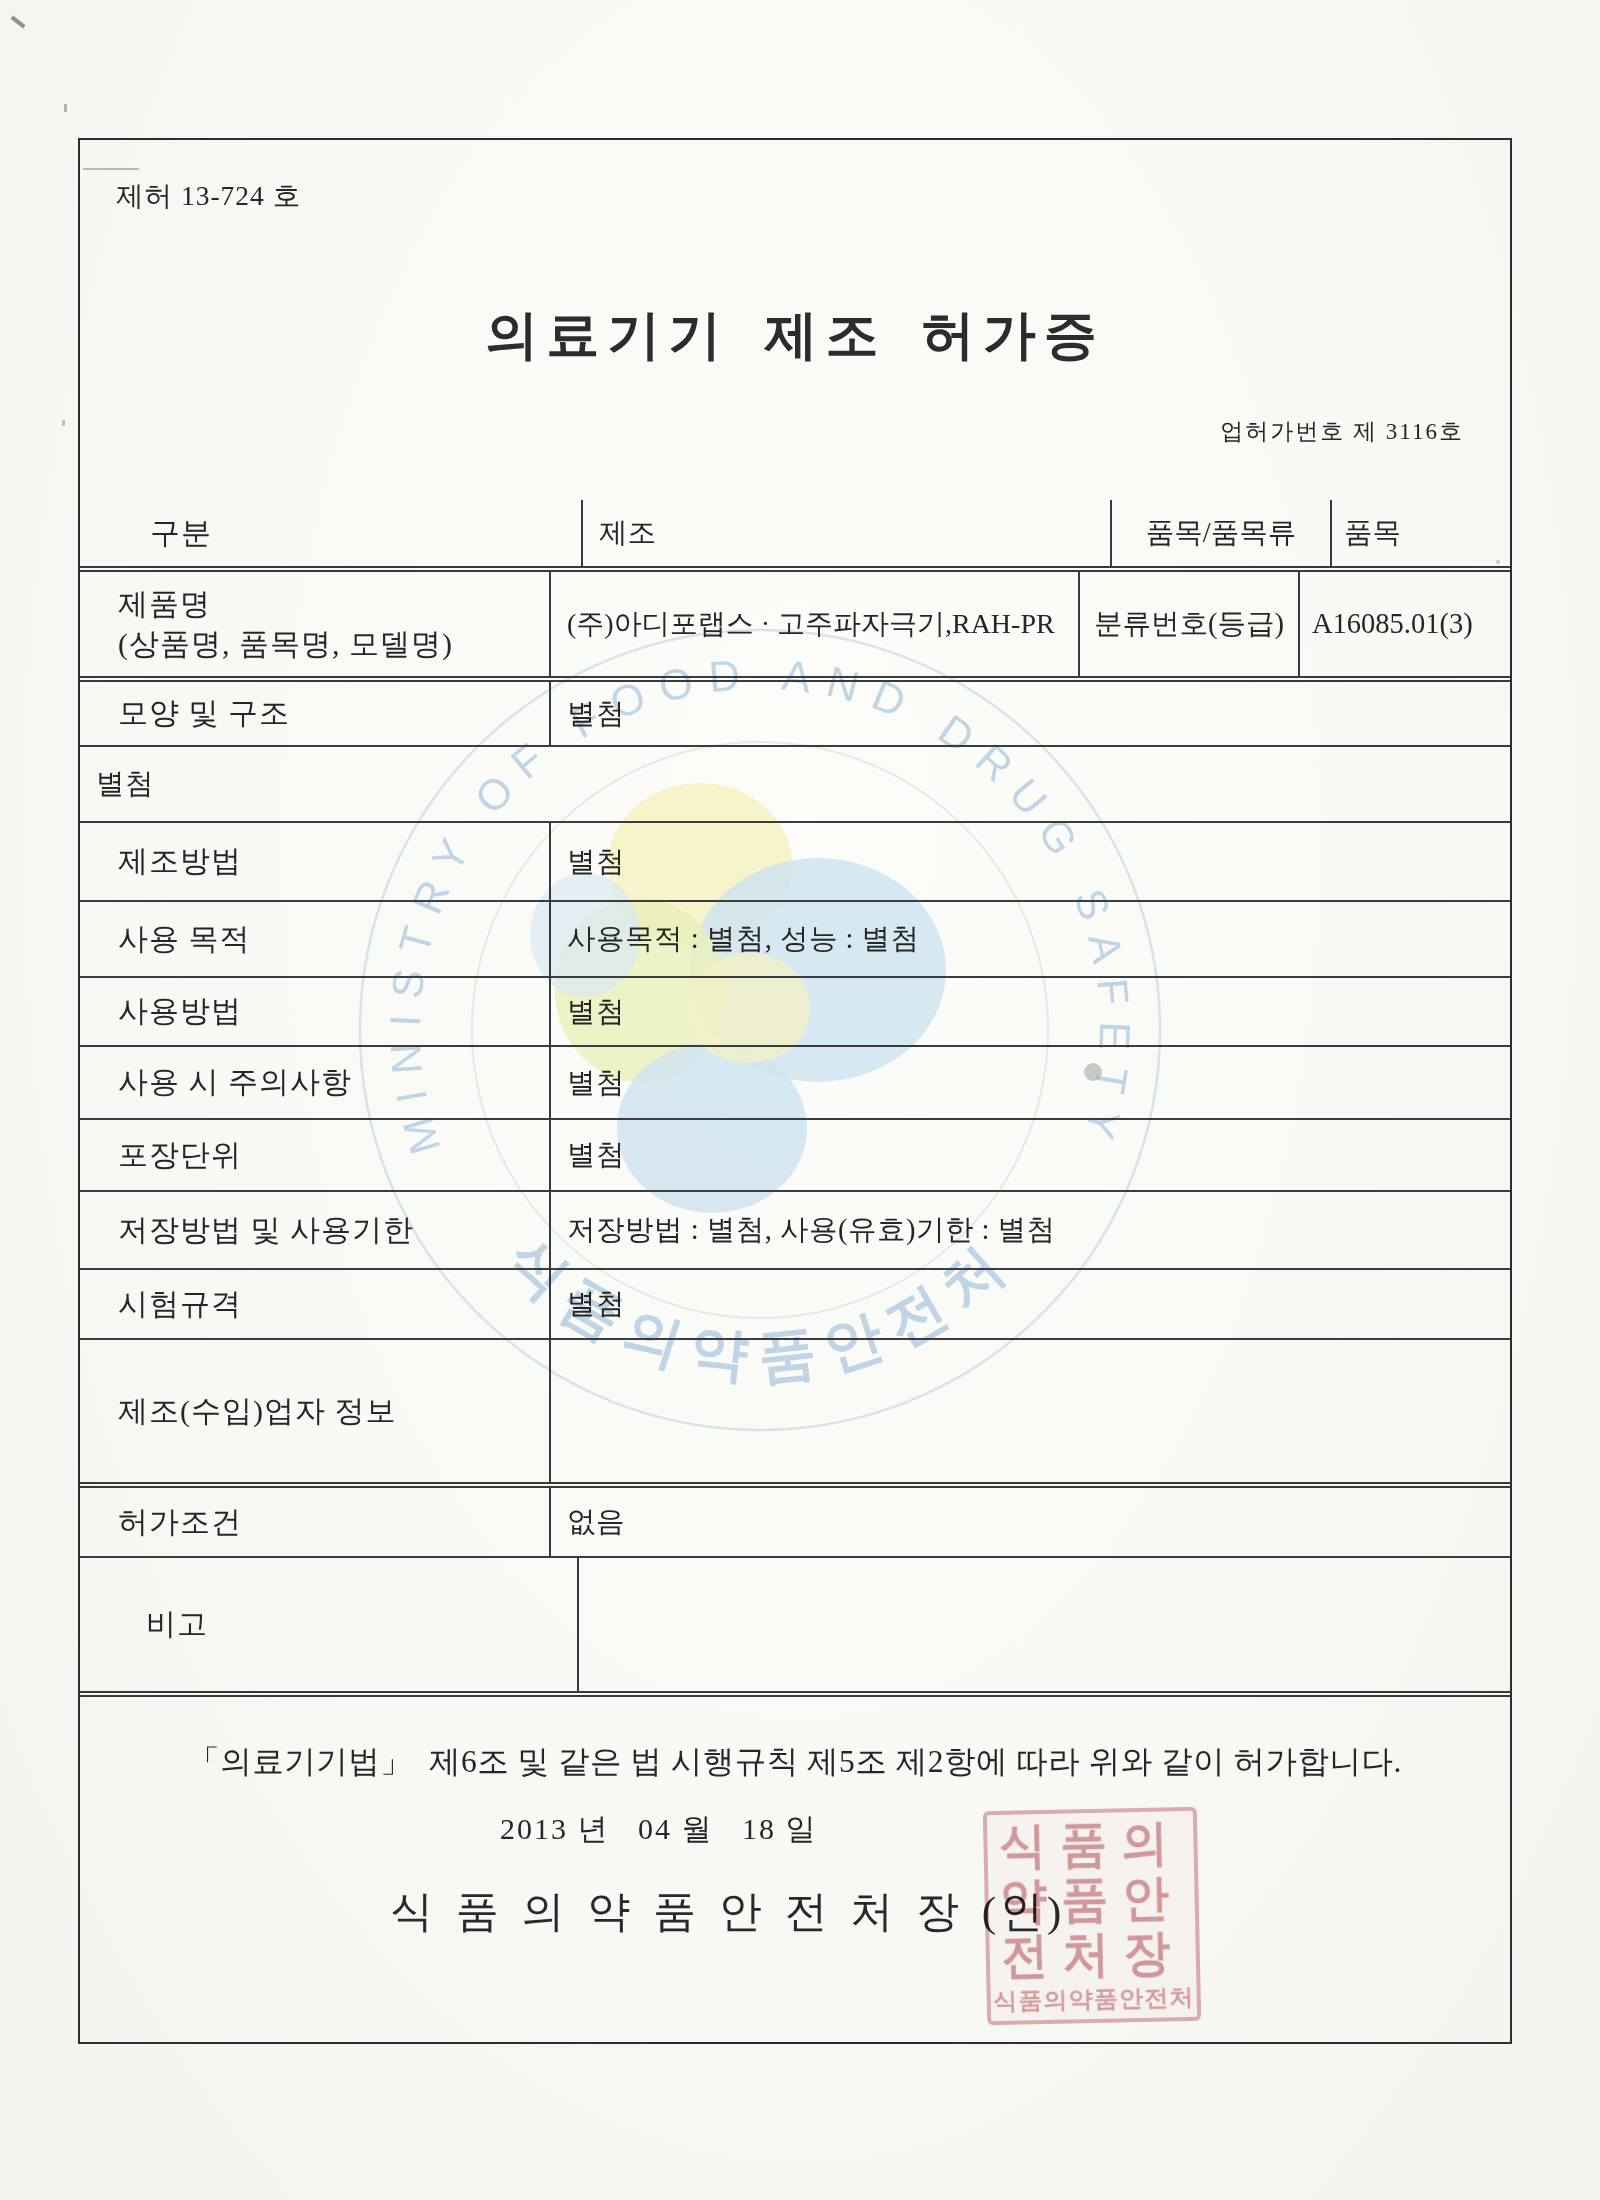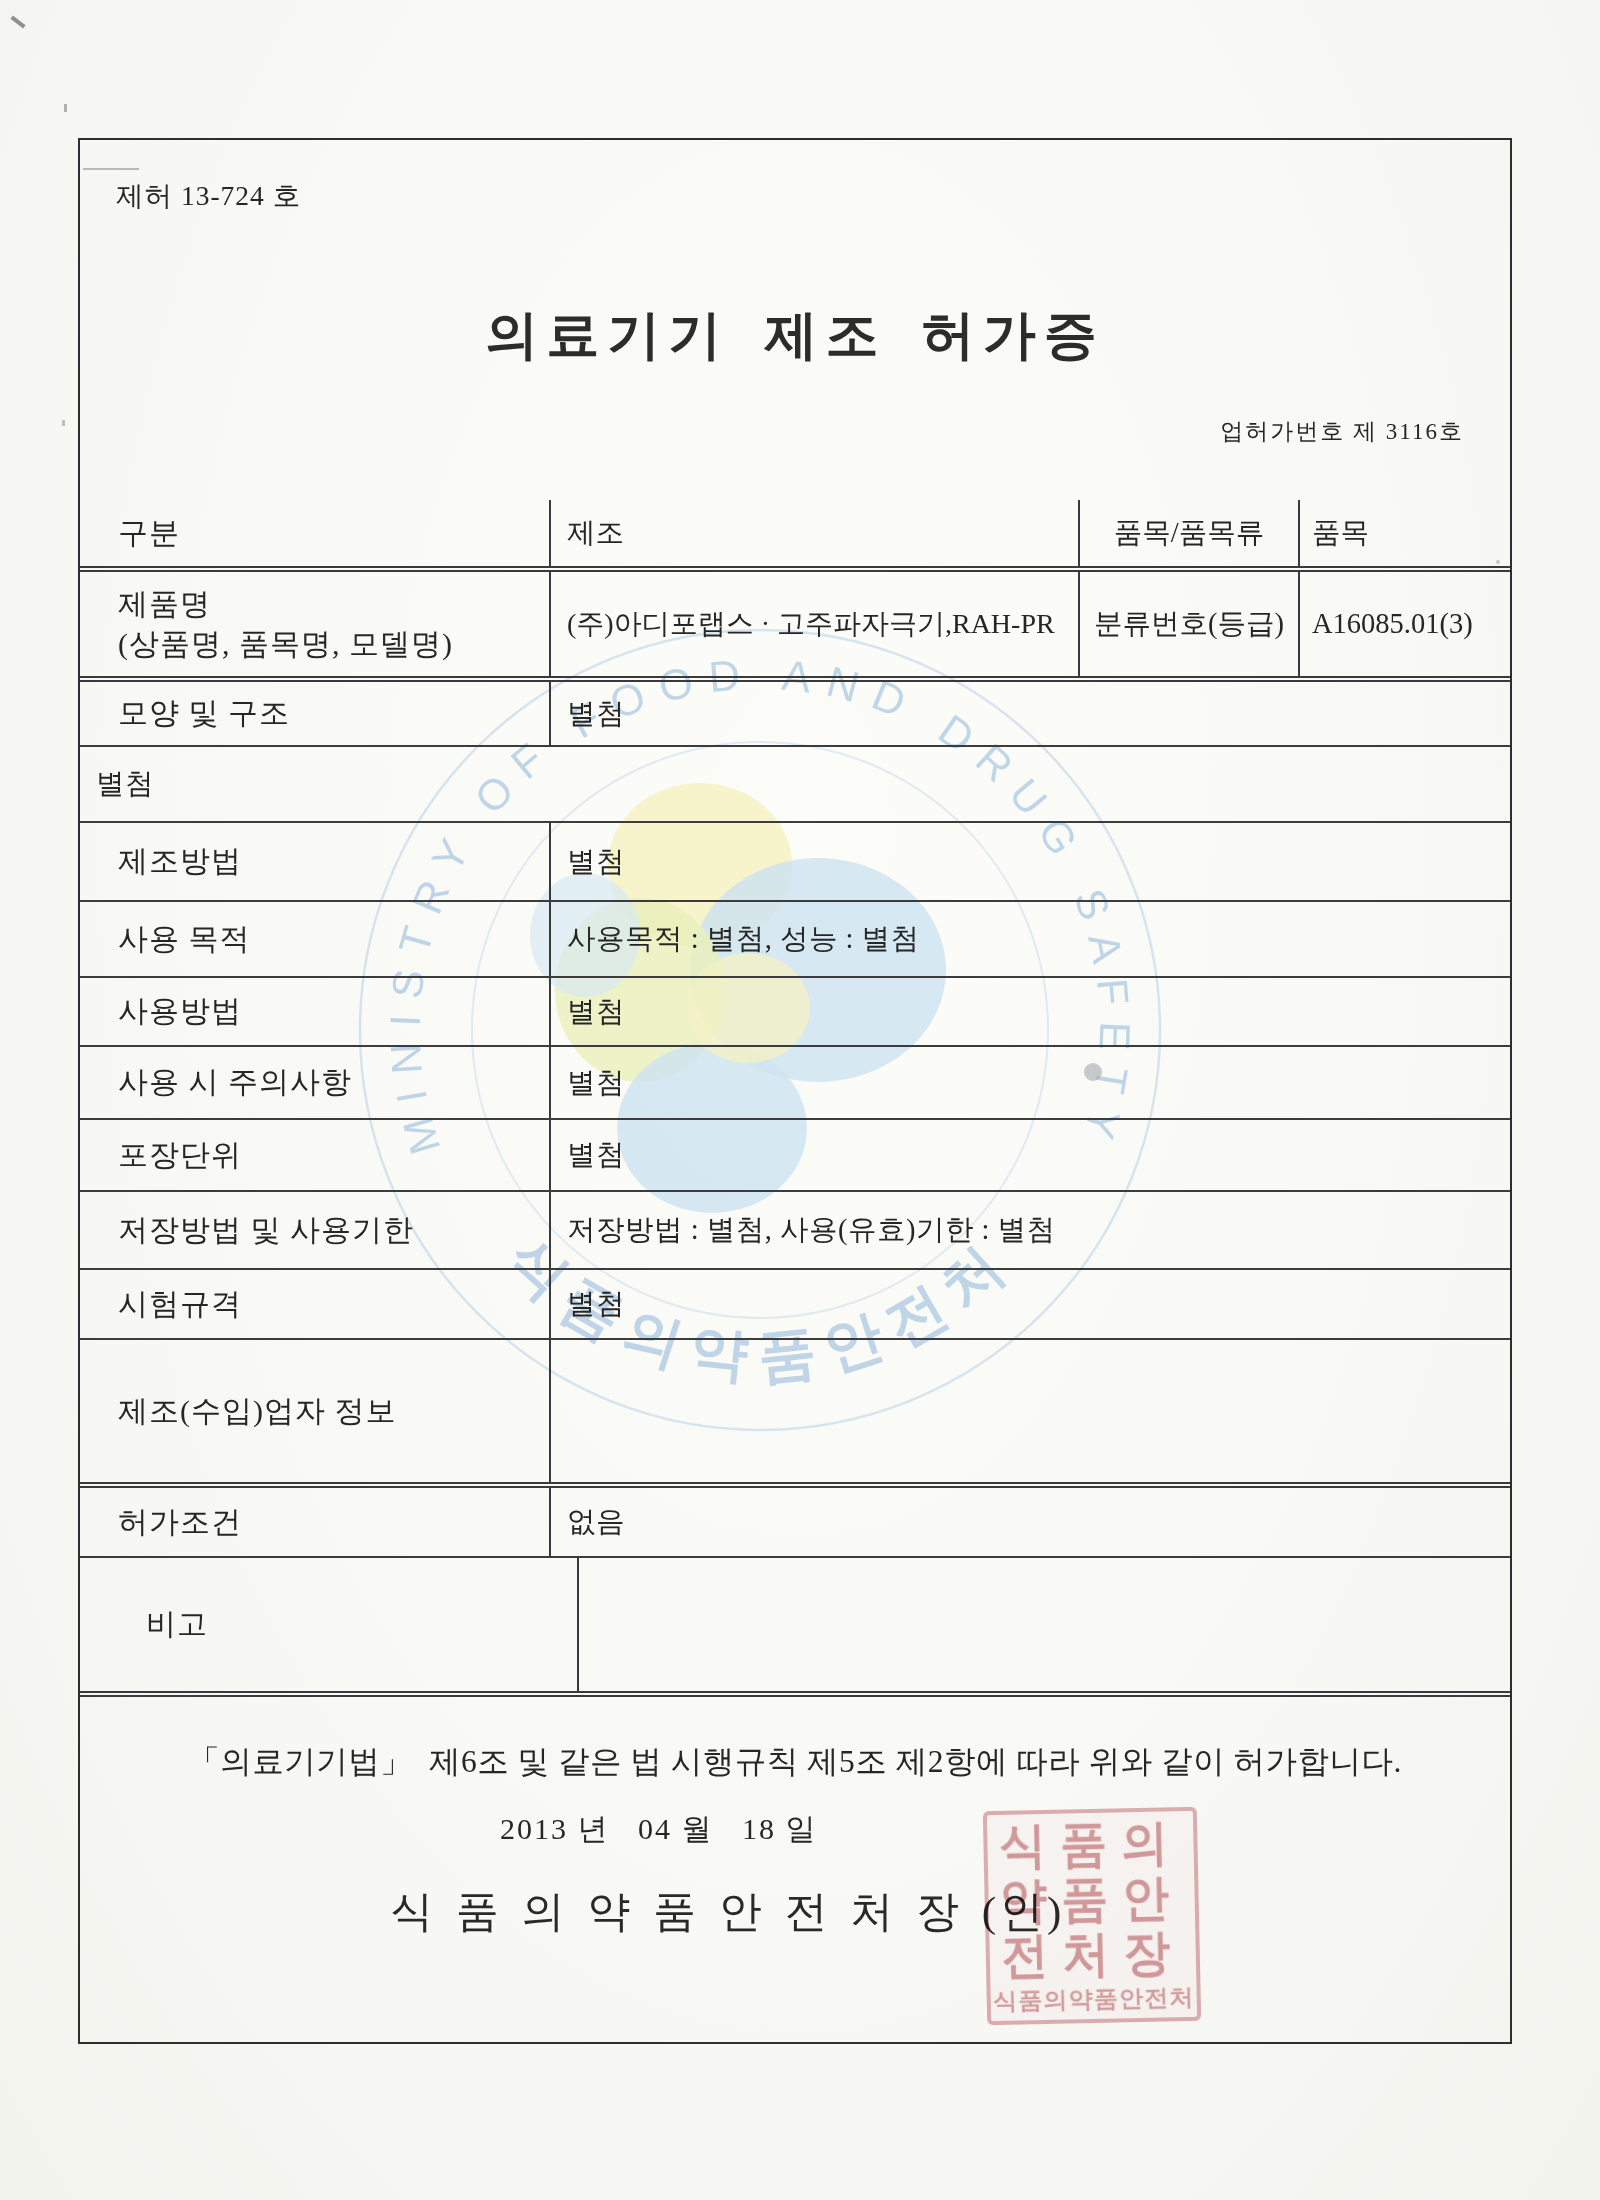--- a/index.html
+++ b/index.html
@@ -111,21 +111,21 @@
   <div class="doc-box">
 
     <div class="doc-head">
       <div class="permit-no">제허 13-724 호</div>
       <h1 class="doc-title">의료기기 제조 허가증</h1>
       <div class="license-no">업허가번호 제 3116호</div>
     </div>
 
     <div class="tbl">
 
-      <div class="trow dbl" style="height:72px;">
+      <div class="trow dbl" style="height:72px;padding-left:32px;">
         <div class="lcell">구분</div>
         <div class="c2">제조</div>
         <div class="c3">품목/품목류</div>
         <div class="c4">품목</div>
       </div>
 
       <div class="trow dbl" style="height:110px;">
         <div class="lcell">
           <span>제품명</span>
           <span>(상품명, 품목명, 모델명)</span>

